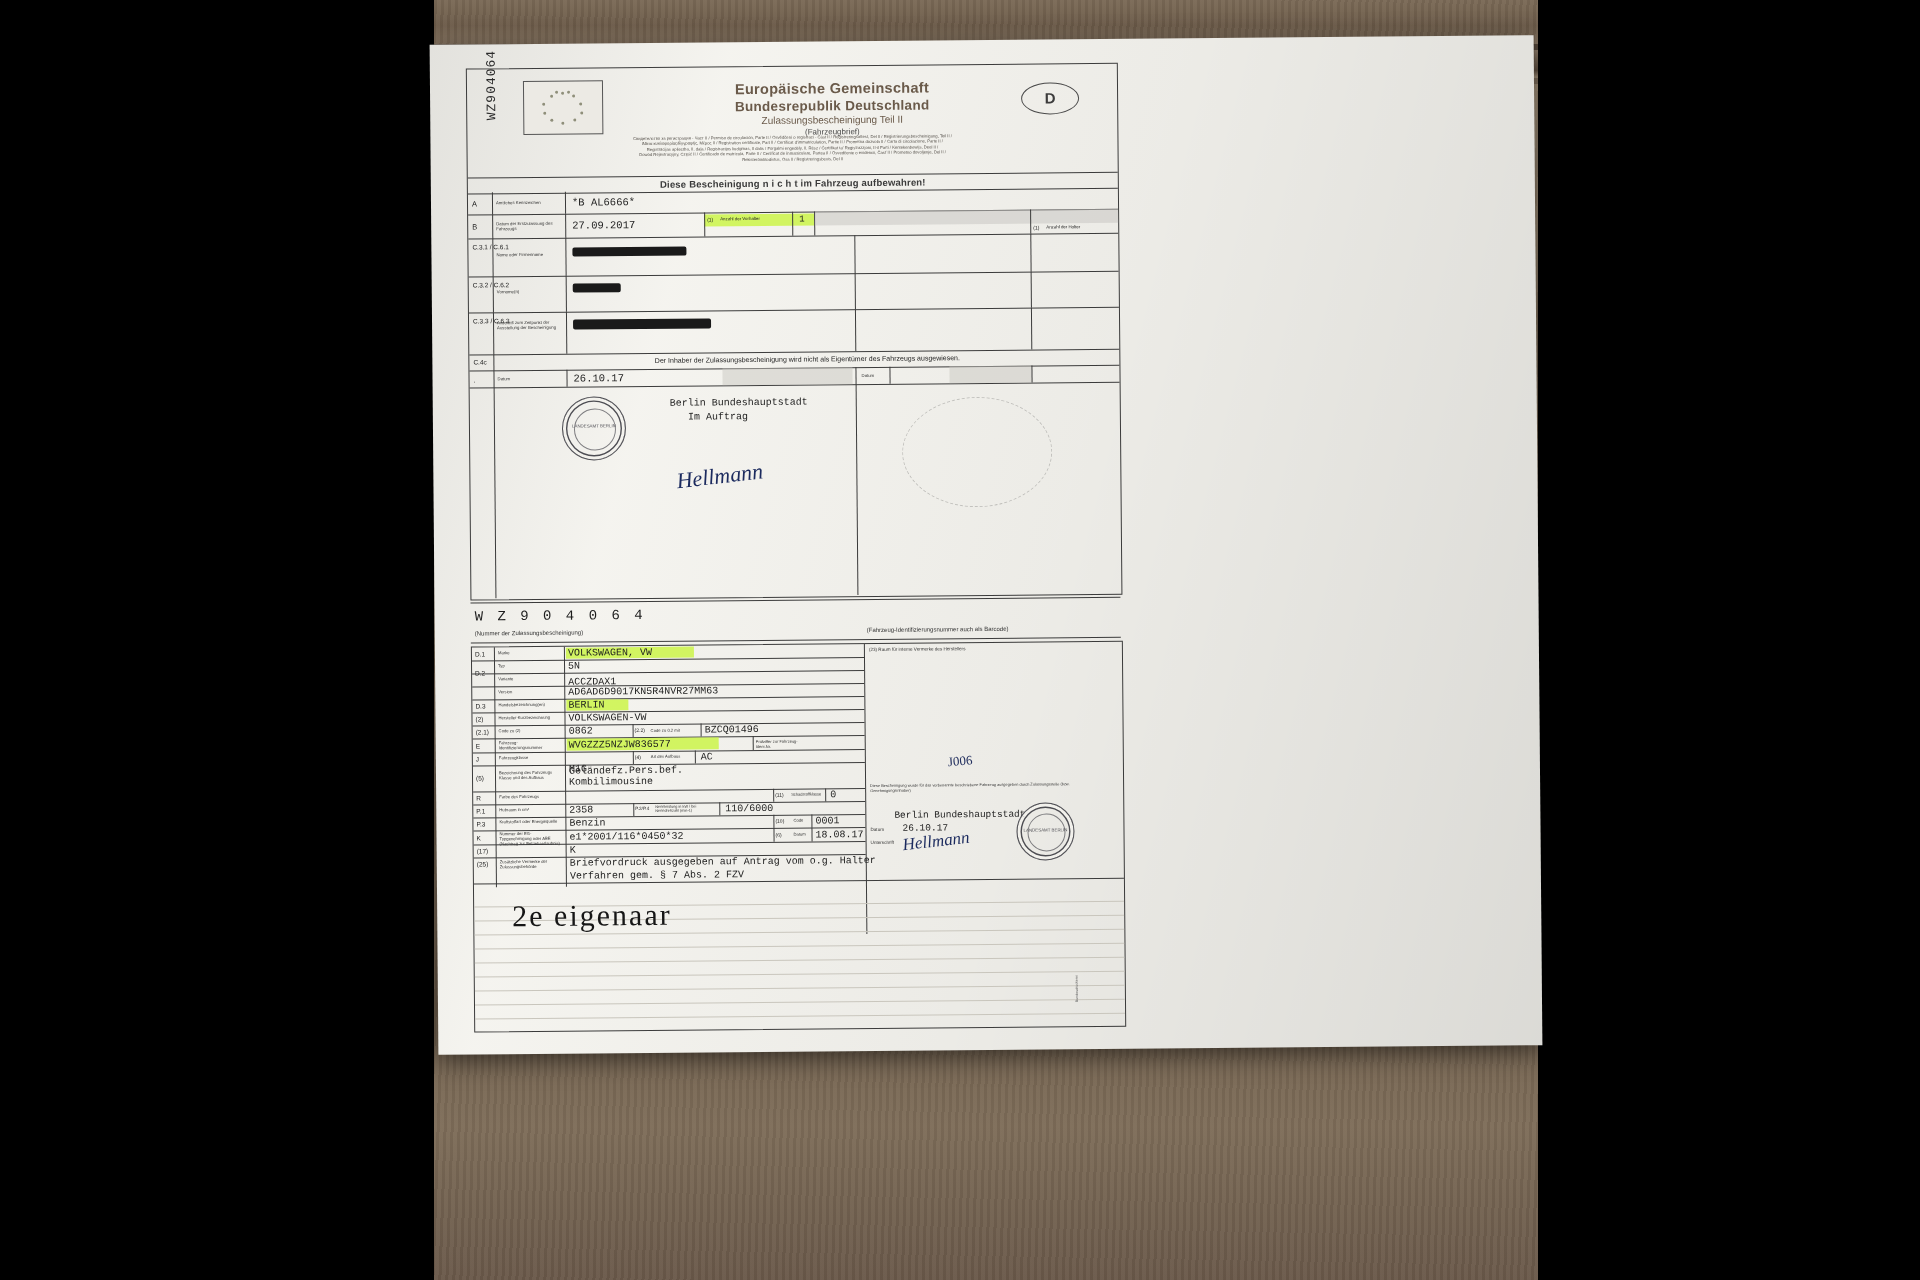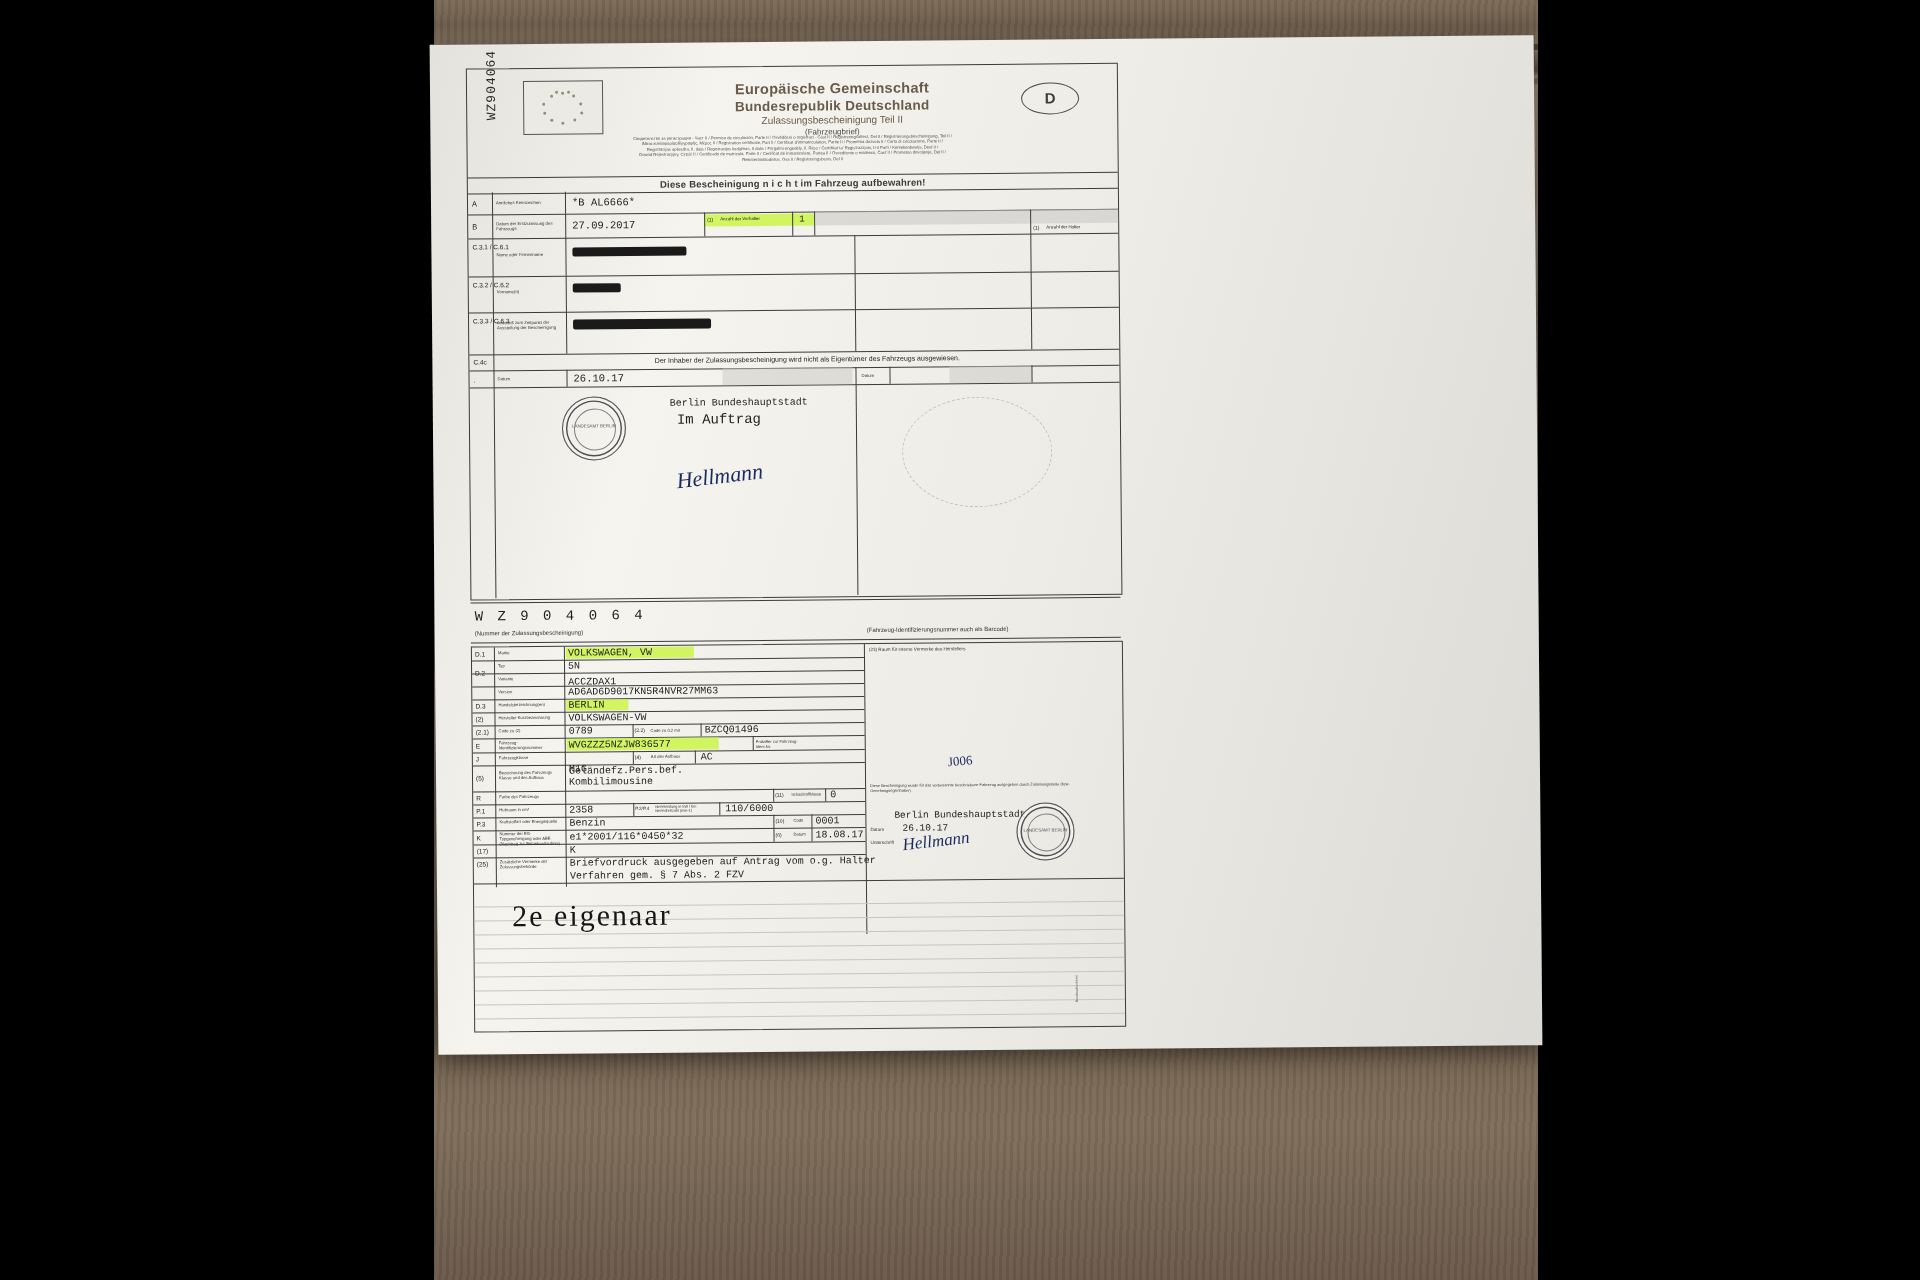--- a/index.html
+++ b/index.html
@@ -212,21 +212,21 @@
         </div>
 
         <div style="position:absolute;left:0;top:318px;width:650px;height:211px">
           <div class="vline" style="left:24px"></div>
           <div class="vline" style="left:386px"></div>
           <div class="stamp" style="left:92px;top:10px">
             <div class="inner"></div>
             <div class="txt">LANDESAMT BERLIN</div>
           </div>
           <div style="position:absolute;left:200px;top:12px;font-family:'Liberation Mono',monospace;font-size:10px;color:#1d1d1d">Berlin Bundeshauptstadt</div>
-          <div style="position:absolute;left:207px;top:26px;font-family:'Liberation Mono',monospace;font-size:14px;color:#1d1d1d">Im Auftrag</div>
+          <div style="position:absolute;left:218px;top:26px;font-family:'Liberation Mono',monospace;font-size:10px;color:#1d1d1d">Im Auftrag</div>
           <div class="sig" style="left:206px;top:78px;font-size:22px">Hellmann</div>
           <div style="position:absolute;left:432px;top:14px;width:148px;height:108px;border:1px dashed rgba(0,0,0,.18);border-radius:50%"></div>
         </div>
       </div>
 
       <div class="hrule" style="top:534px"></div>
       <div class="docnum">W Z 9 0 4 0 6 4</div>
       <div class="docnum-lbl">(Nummer der Zulassungsbescheinigung)</div>
       <div class="barcode-lbl">(Fahrzeug-Identifizierungsnummer auch als Barcode)</div>
       <div class="hrule" style="top:574px"></div>
@@ -268,21 +268,21 @@
 
         <div class="lrow" style="top:65px;height:13px;width:392px">
           <div class="lcode" style="top:3px">(2)</div>
           <div class="llbl" style="top:4px">Hersteller-Kurzbezeichnung</div>
           <div class="lval" style="top:1px">VOLKSWAGEN-VW</div>
         </div>
 
         <div class="lrow" style="top:78px;height:13px;width:392px">
           <div class="lcode" style="top:3px">(2.1)</div>
           <div class="llbl" style="top:4px">Code zu (2)</div>
-          <div class="lval" style="top:1px">0789</div>
+          <div class="lval" style="top:1px">0862</div>
           <div class="vline" style="left:160px"></div>
           <div style="position:absolute;left:162px;top:3px;font-size:5px;color:#222">(2.2)</div>
           <div style="position:absolute;left:178px;top:4px;font-size:4.2px;color:#333;width:50px">Code zu 0.2 mit</div>
           <div class="vline" style="left:228px"></div>
           <div class="lval" style="left:232px;top:1px">BZCQ01496</div>
         </div>
 
         <div class="lrow" style="top:91px;height:14px;width:392px">
           <div class="hl" style="left:94px;top:1px;width:152px;height:12px"></div>
           <div class="lcode" style="top:4px">E</div>

